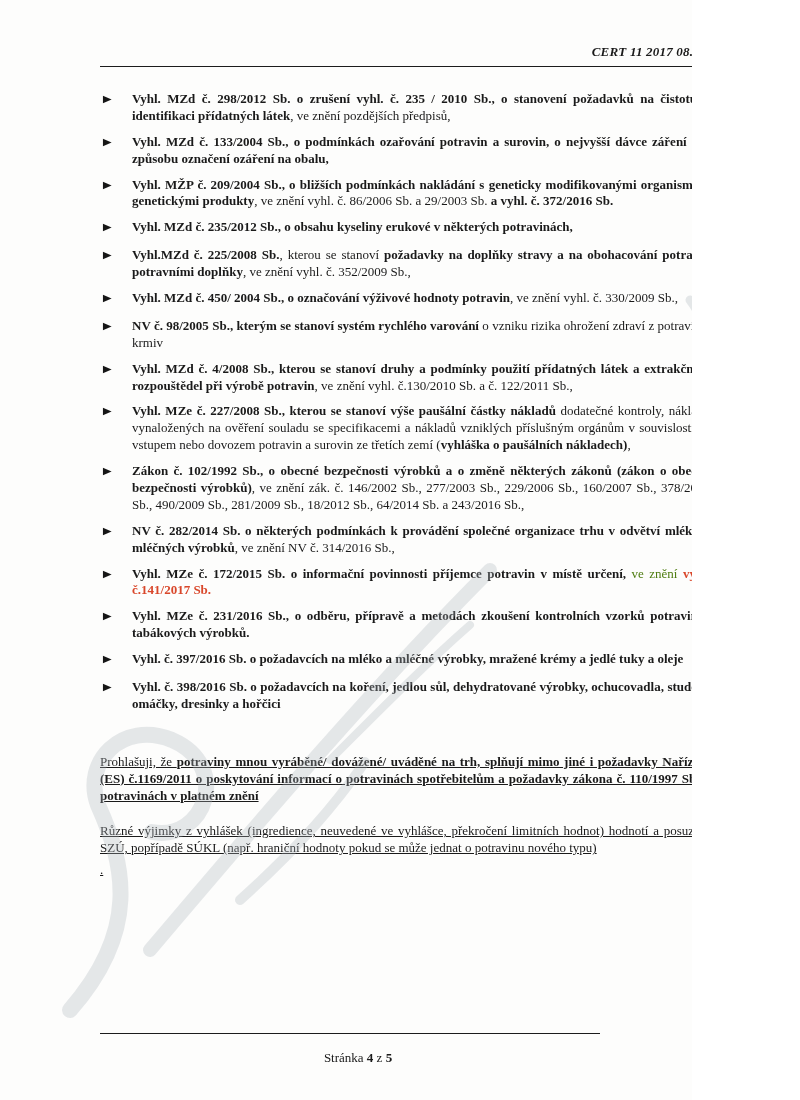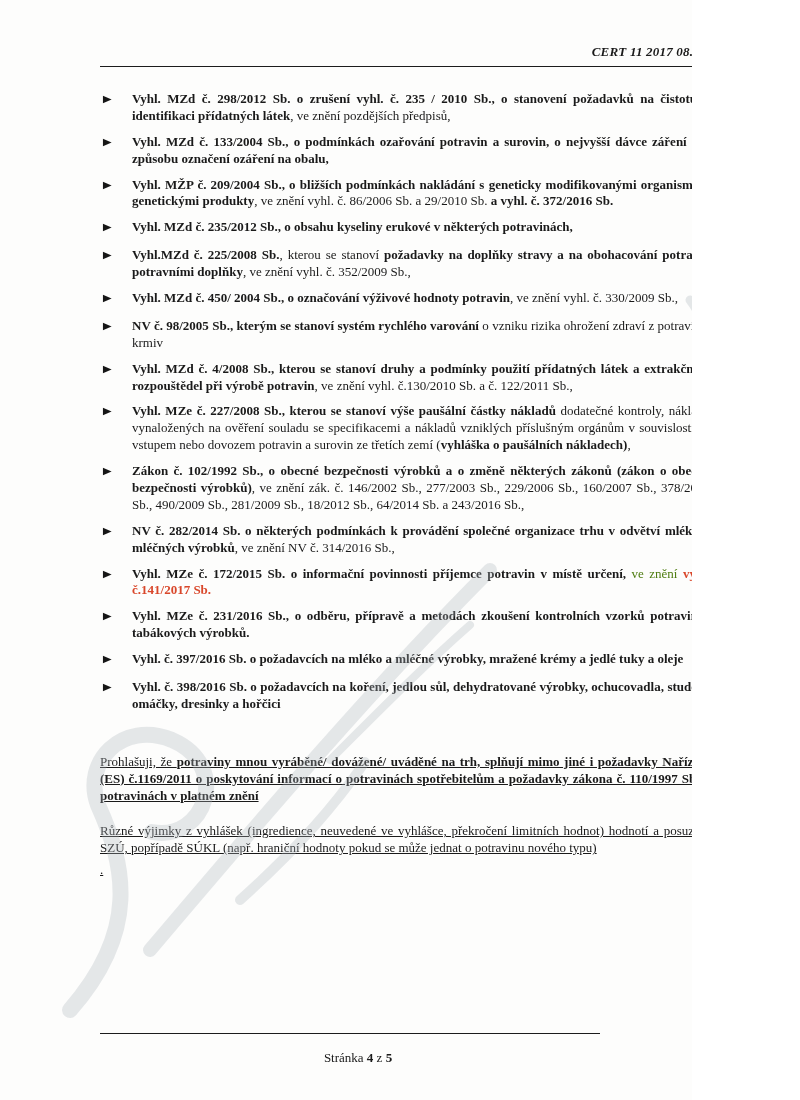--- a/index.html
+++ b/index.html
@@ -126,21 +126,21 @@
         <li class="law">
           <span class="bullet"><svg width="11" height="11" viewBox="0 0 12 12">
               <path d="M1 2 L10.5 6 L1 10 Z" fill="#161616"></path>
             </svg></span>
           <span class="body"><span class="b">Vyhl. MZd č. 133/2004 Sb., o podmínkách ozařování potravin a surovin, o nejvyšší dávce záření a o způsobu označení ozáření na obalu,</span></span>
         </li>
         <li class="law">
           <span class="bullet"><svg width="11" height="11" viewBox="0 0 12 12">
               <path d="M1 2 L10.5 6 L1 10 Z" fill="#161616"></path>
             </svg></span>
-          <span class="body"><span class="b">Vyhl. MŽP č. 209/2004 Sb., o bližších podmínkách nakládání s geneticky modifikovanými organismy a genetickými produkty</span><span>, ve znění vyhl. č. 86/2006 Sb. a 29/2010 Sb. </span><span class="b">a vyhl. č. 372/2016 Sb.</span></span>
+          <span class="body"><span class="b">Vyhl. MŽP č. 209/2004 Sb., o bližších podmínkách nakládání s geneticky modifikovanými organismy a genetickými produkty</span><span>, ve znění vyhl. č. 86/2006 Sb. a 29/2003 Sb. </span><span class="b">a vyhl. č. 372/2016 Sb.</span></span>
         </li>
         <li class="law">
           <span class="bullet"><svg width="11" height="11" viewBox="0 0 12 12">
               <path d="M1 2 L10.5 6 L1 10 Z" fill="#161616"></path>
             </svg></span>
           <span class="body"><span class="b">Vyhl. MZd č. 235/2012 Sb., o obsahu kyseliny erukové v některých potravinách,</span></span>
         </li>
         <li class="law">
           <span class="bullet"><svg width="11" height="11" viewBox="0 0 12 12">
               <path d="M1 2 L10.5 6 L1 10 Z" fill="#161616"></path>

